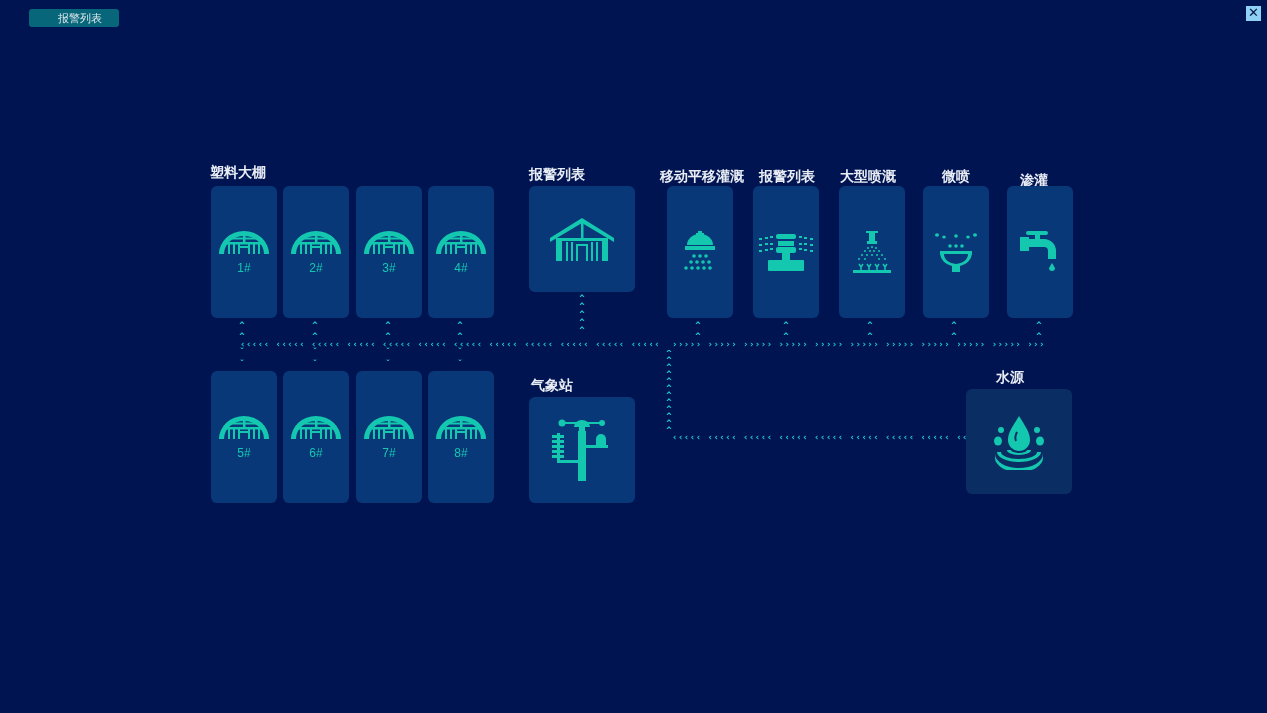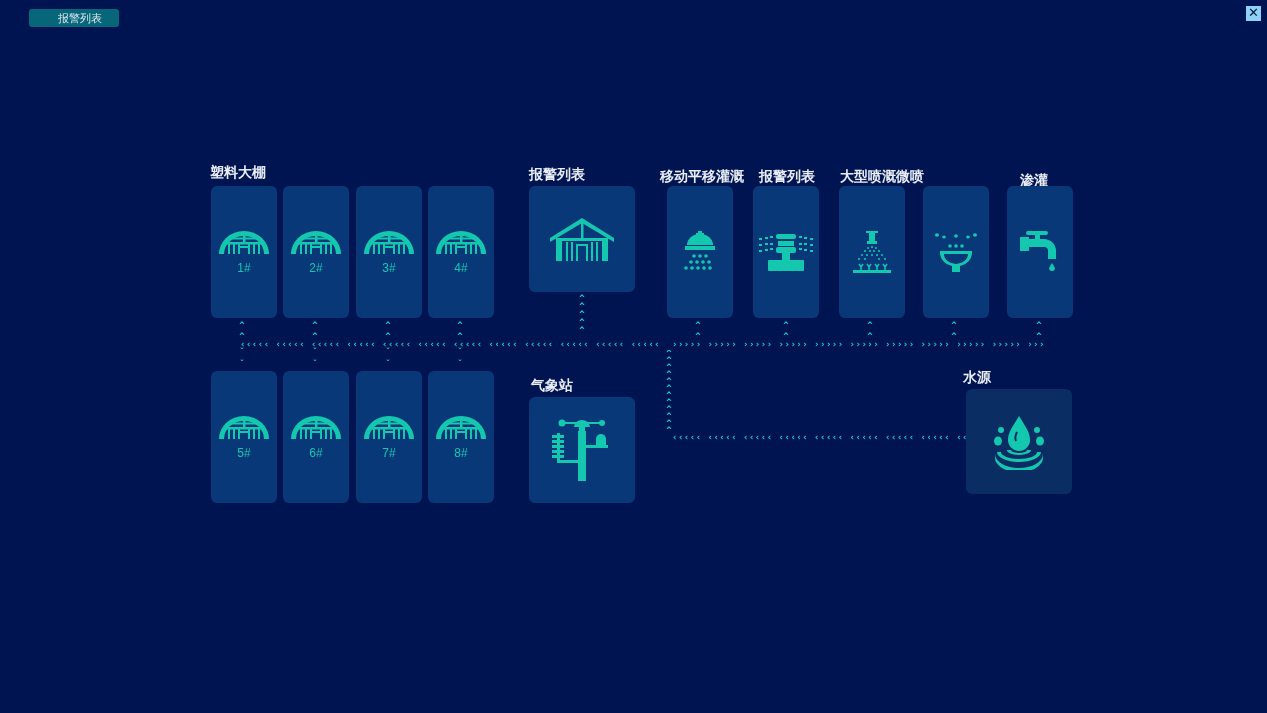--- a/index.html
+++ b/index.html
@@ -48,24 +48,24 @@
 <body>
 
 <div class="alarm-btn">报警列表</div>
 <div class="close-btn"><span>✕</span></div>
 
 <div class="section-label" style="left:210px;top:164px">塑料大棚</div>
 <div class="section-label" style="left:529px;top:166px">报警列表</div>
 <div class="section-label" style="left:660px;top:168px">移动平移灌溉</div>
 <div class="section-label" style="left:759px;top:168px">报警列表</div>
 <div class="section-label" style="left:840px;top:168px">大型喷溉</div>
-<div class="section-label" style="left:896px;top:168px">微喷</div>
+<div class="section-label" style="left:942px;top:168px">微喷</div>
 <div class="section-label" style="left:1020px;top:172px">渗灌</div>
 <div class="section-label" style="left:531px;top:377px">气象站</div>
-<div class="section-label" style="left:963px;top:369px">水源</div>
+<div class="section-label" style="left:996px;top:369px">水源</div>
 
 <svg width="0" height="0" style="position:absolute">
   <defs>
     <symbol id="arch" viewBox="0 0 54 26">
       <path d="M2 25 A25 23 0 0 1 52 25 L47 25 A20 18 0 0 0 7 25 Z" fill="#14c8b0"></path>
       <rect x="7" y="13" width="40" height="2.5" fill="#14c8b0"></rect>
       <rect x="26" y="4" width="2.5" height="10" fill="#14c8b0"></rect>
       <rect x="12" y="8.5" width="30" height="2" fill="#14c8b0"></rect>
       <rect x="11" y="15" width="2" height="10" fill="#14c8b0"></rect>
       <rect x="16" y="15" width="2" height="10" fill="#14c8b0"></rect>

